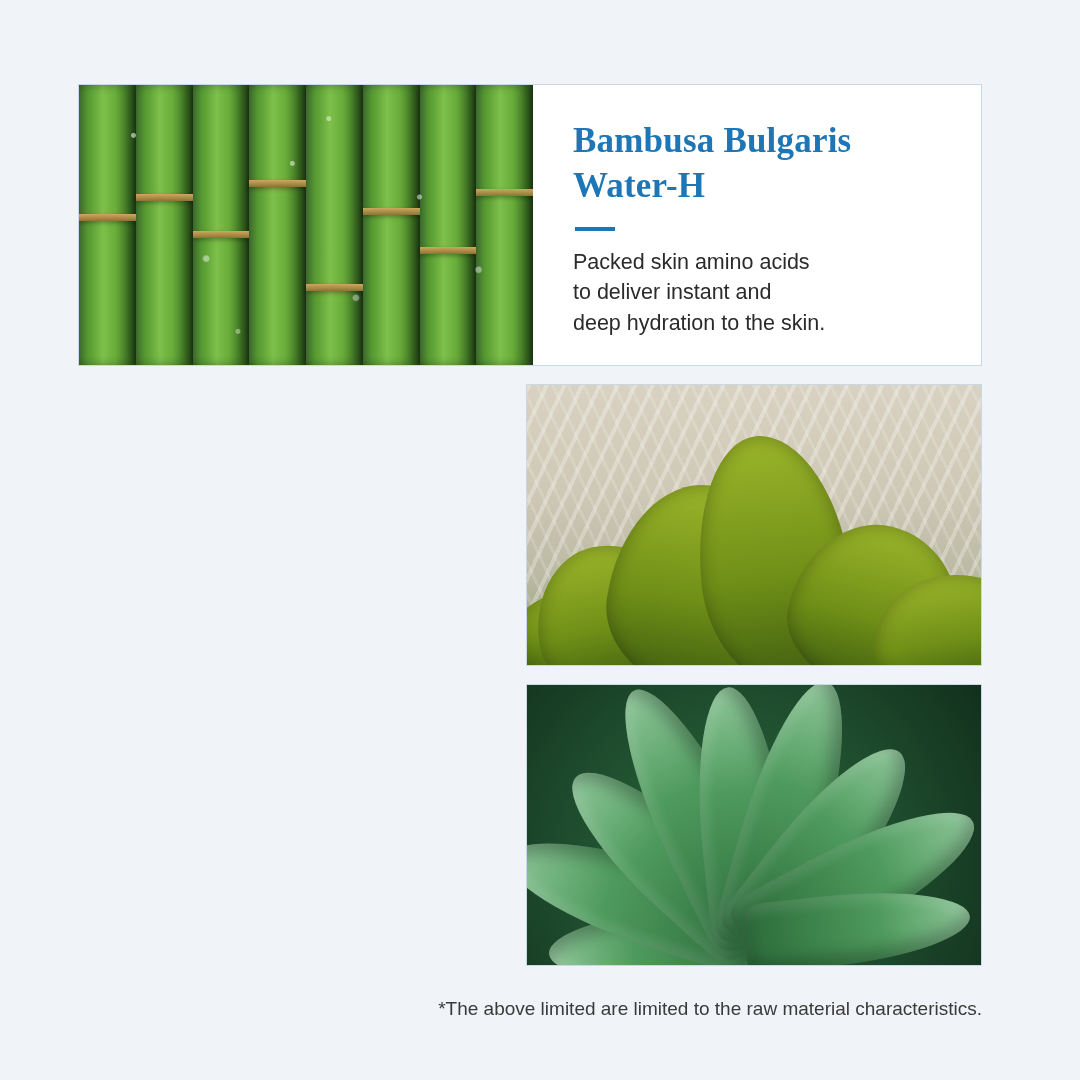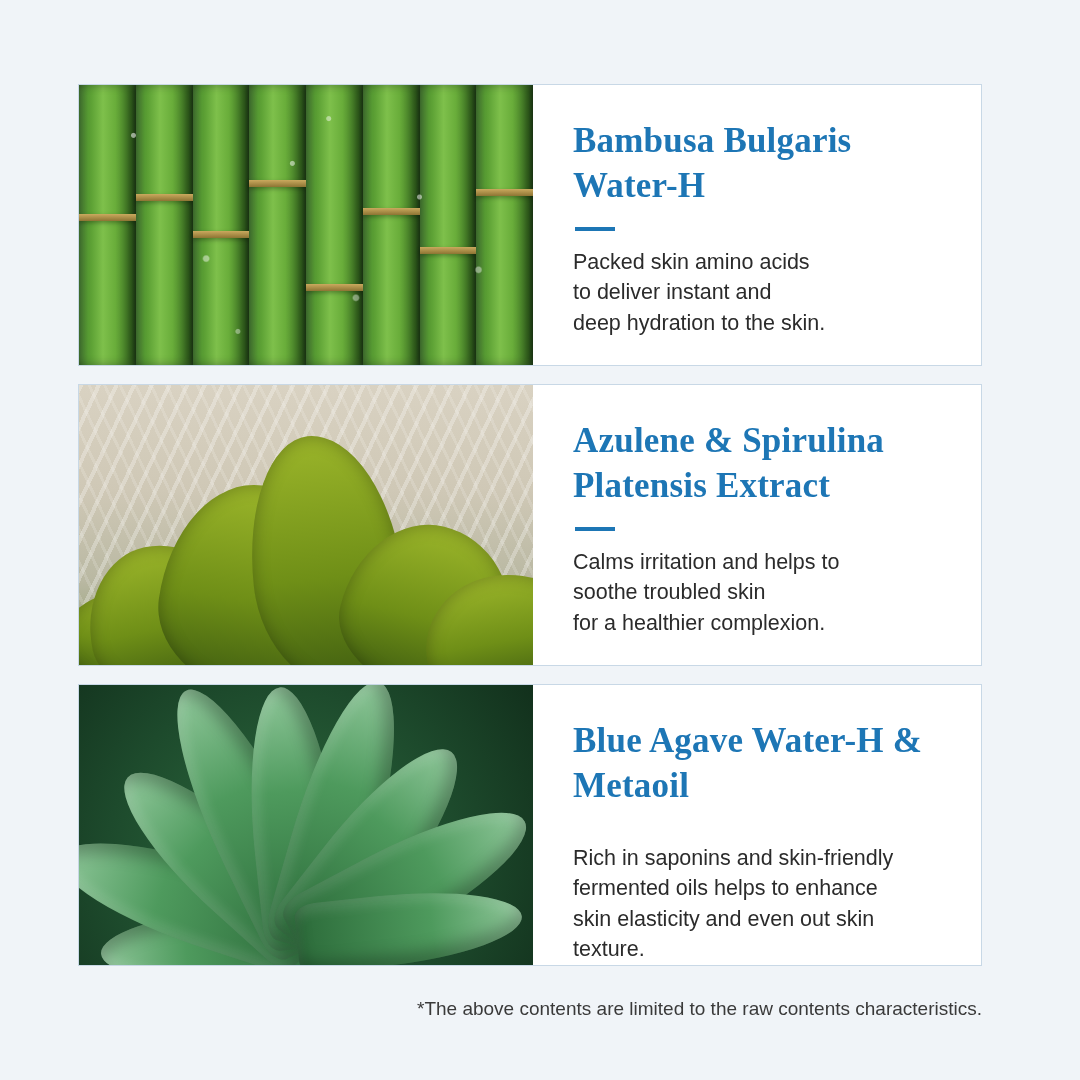--- a/index.html
+++ b/index.html
@@ -213,46 +213,32 @@
       <div class="seaweed">
         <div class="ripples"></div>
         <div class="frond f6"></div>
         <div class="frond f1"></div>
         <div class="frond f2"></div>
         <div class="frond f3"></div>
         <div class="frond f4"></div>
         <div class="frond f5"></div>
       </div>
     </div>
-    <div class="card-body">
-      <h2 class="card-title">Azulene &amp; Spirulina Platensis Extract</h2>
-      <div class="rule"></div>
-      <p class="card-desc">Calms irritation and helps to
-soothe troubled skin
-for a healthier complexion.</p>
-    </div>
   </div>
 
   <div class="card">
     <div class="card-media">
       <div class="agave">
         <div class="leaf l9"></div>
         <div class="leaf l1"></div>
         <div class="leaf l2"></div>
         <div class="leaf l3"></div>
         <div class="leaf l4"></div>
         <div class="leaf l5"></div>
         <div class="leaf l6"></div>
         <div class="leaf l7"></div>
         <div class="leaf l8"></div>
       </div>
     </div>
-    <div class="card-body">
-      <h2 class="card-title">Blue Agave Water-H &amp; Metaoil</h2>
-      <div class="rule"></div>
-      <p class="card-desc">Rich in saponins and skin-friendly
-fermented oils helps to enhance
-skin elasticity and even out skin texture.</p>
-    </div>
   </div>
 
-  <div class="footnote">*The above contents are limited to the raw contents characteristics.</div>
+  <div class="footnote">*The above limited are limited to the raw material characteristics.</div>
 </div>
 
 </body></html>

